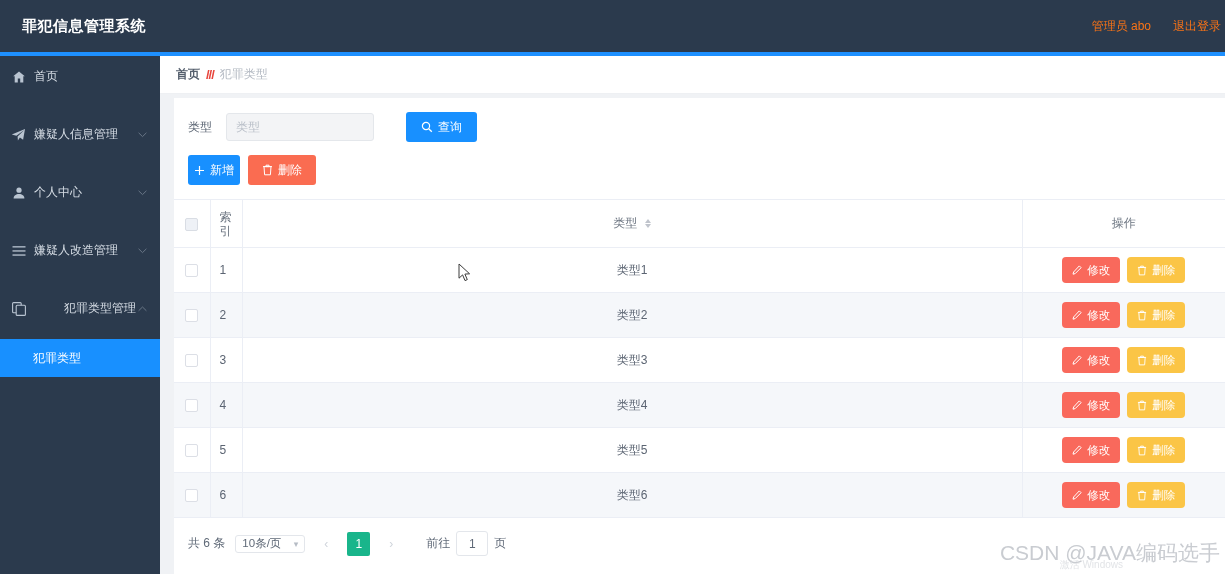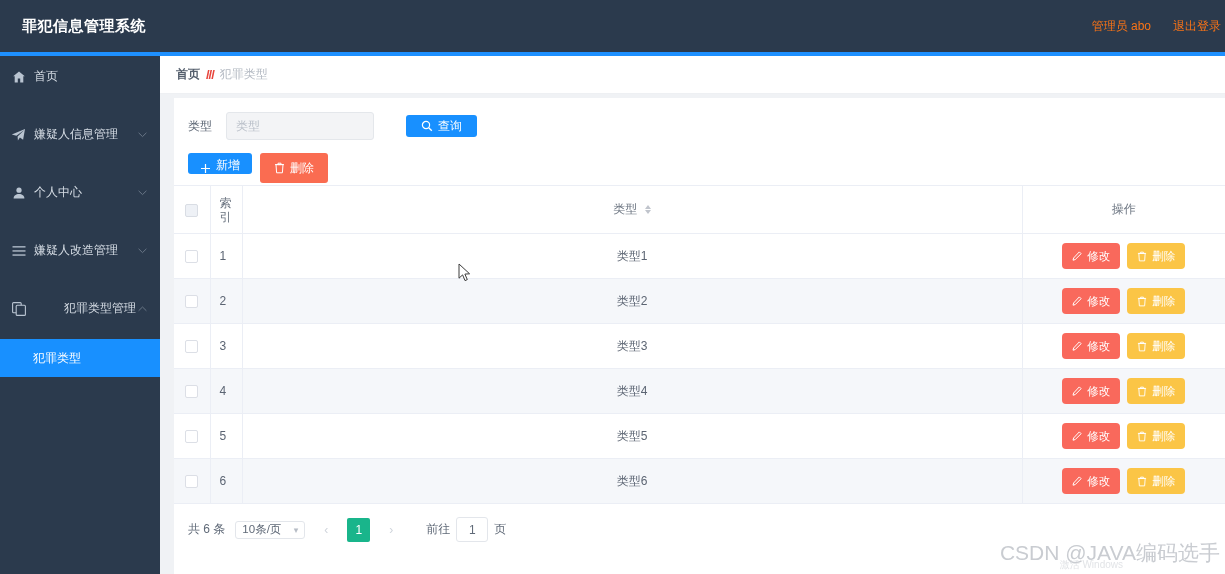--- a/index.html
+++ b/index.html
@@ -92,28 +92,28 @@
     font-size: 12px; color: #9aa2ad; padding: 0 9px; outline: none;
     font-family: "Liberation Sans", sans-serif;
   }
   .f-input::placeholder { color: #b9bfc8; }
   .btn {
     height: 29px; border: none; border-radius: 3px; cursor: pointer;
     display: inline-flex; align-items: center; justify-content: center; gap: 5px;
     font-size: 12px; color: #ffffff; padding: 0 13px;
     font-family: "Liberation Sans", sans-serif;
   }
-  .btn-query  { background: #1890ff; margin-left: 22px; height: 22px; padding: 0 15px; }
+  .btn-query  { background: #1890ff; margin-left: 22px; height: 30px; padding: 0 15px; }
   .toolbar { display: flex; gap: 8px; padding: 13px 0 0 14px; }
-  .btn-add    { background: #1890ff; height: 21px; padding: 0 12px; align-items: flex-end; }
+  .btn-add    { background: #1890ff; height: 30px; padding: 0 6px; }
   .btn-delete { background: #fa6c51; height: 30px; padding: 0 14px; }
   .btn svg { display:block; }
 
   
-  .tablewrap { margin-top: 2px; }
+  .tablewrap { margin-top: 14px; }
   table.grid { width: 100%; border-collapse: collapse; table-layout: fixed; }
   table.grid th, table.grid td {
     border-bottom: 1px solid #ebeef5;
     font-weight: normal; font-size: 12px; color: #5b6472;
   }
   table.grid thead th {
     height: 48px; color: #6b7480; background:#ffffff;
     border-top: 1px solid #ebeef5;
   }
   .col-chk  { width: 36px; }

